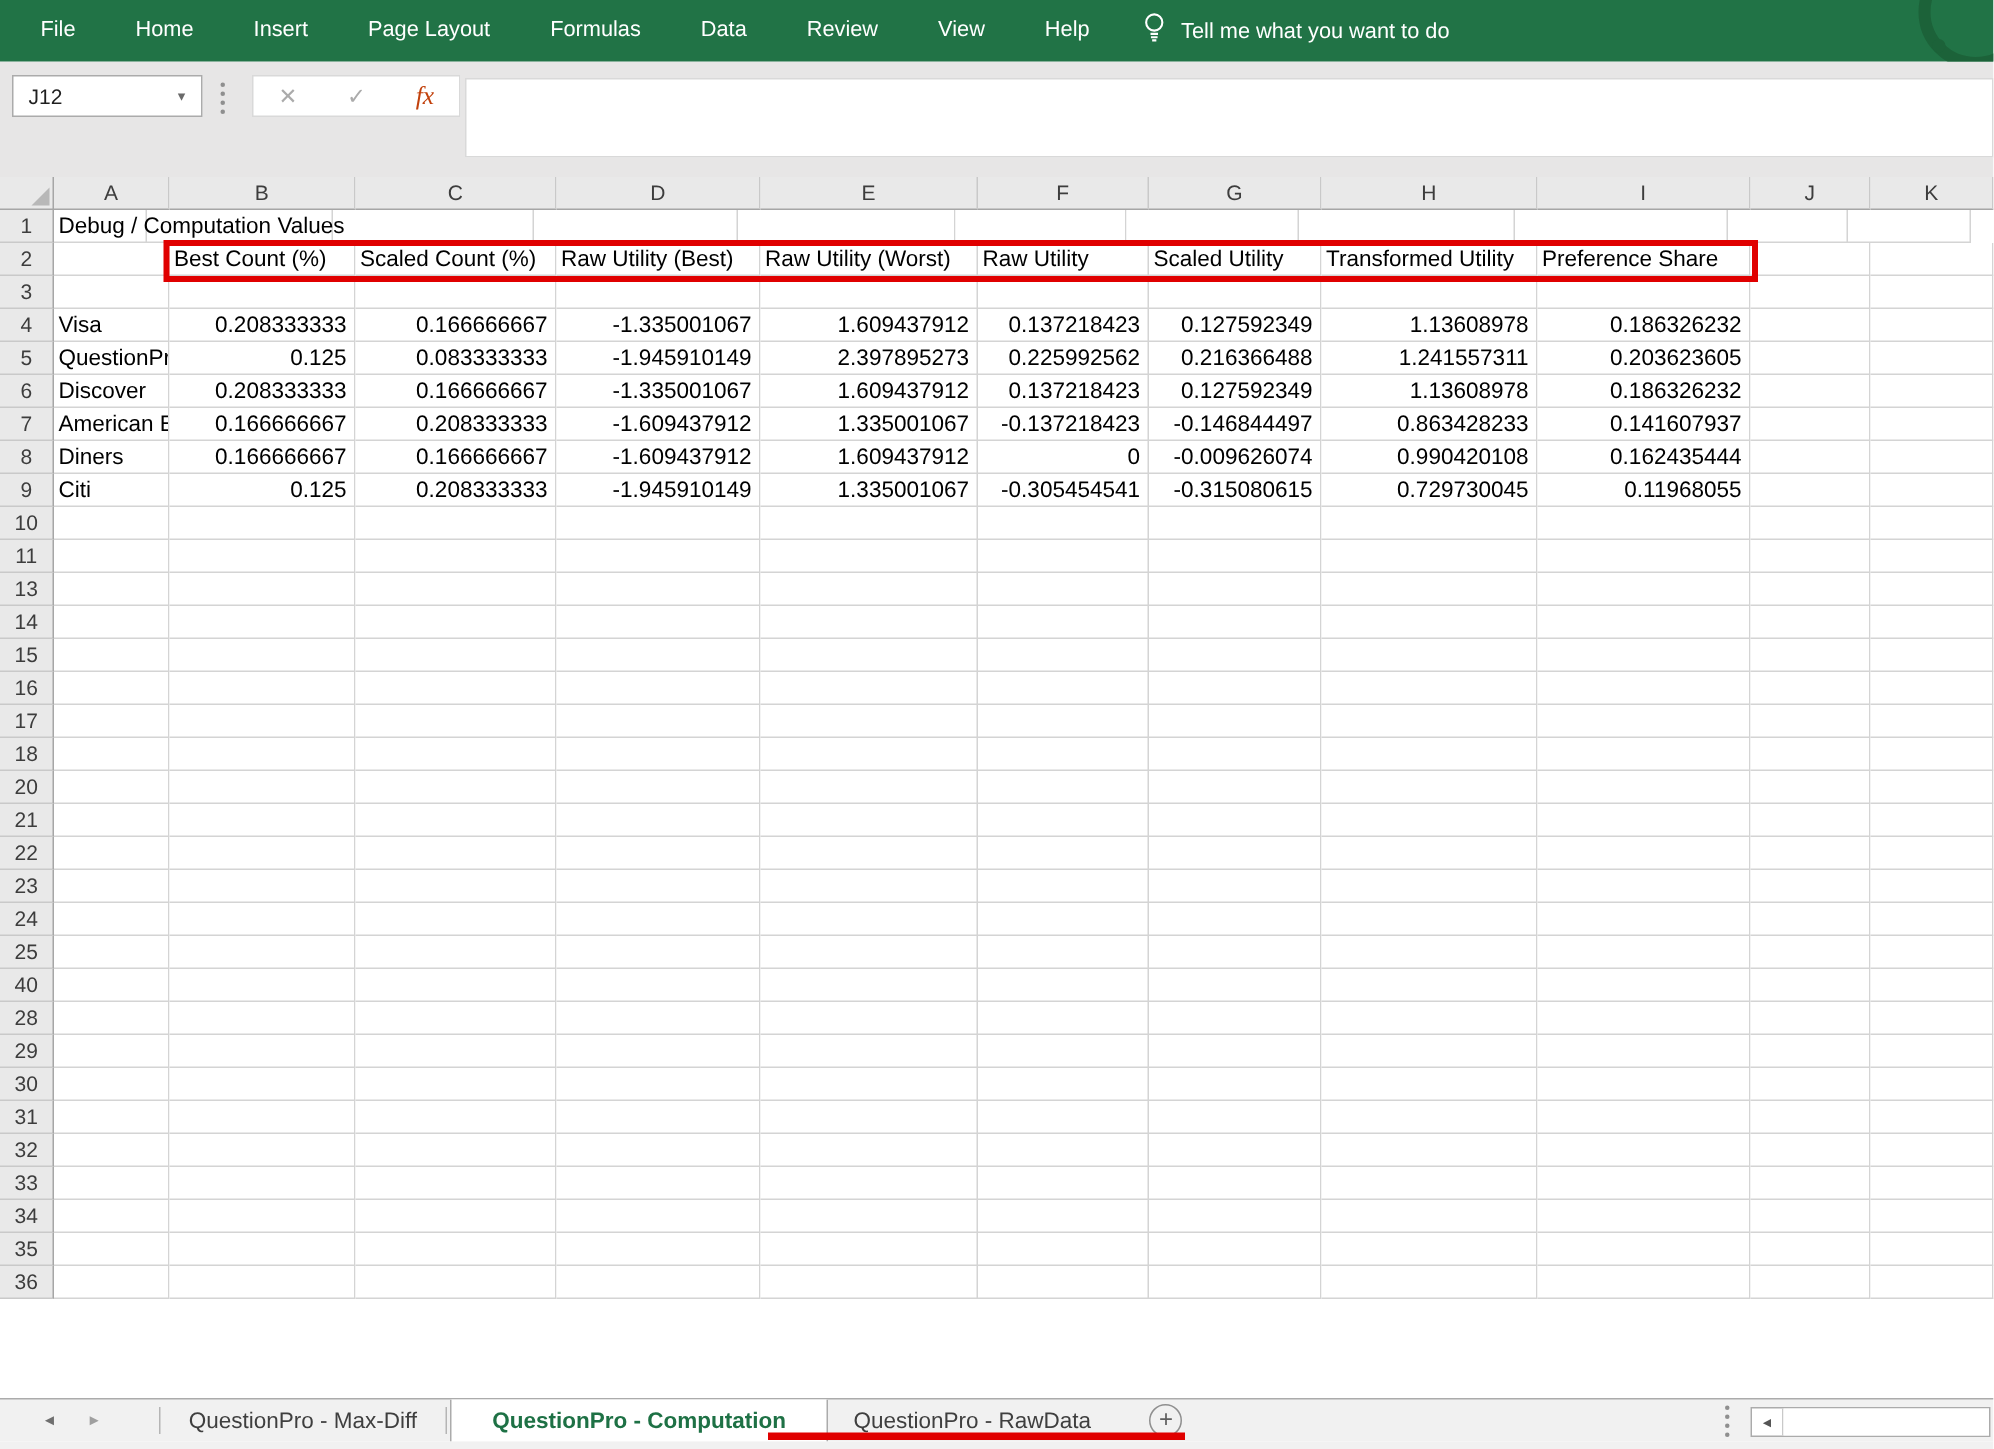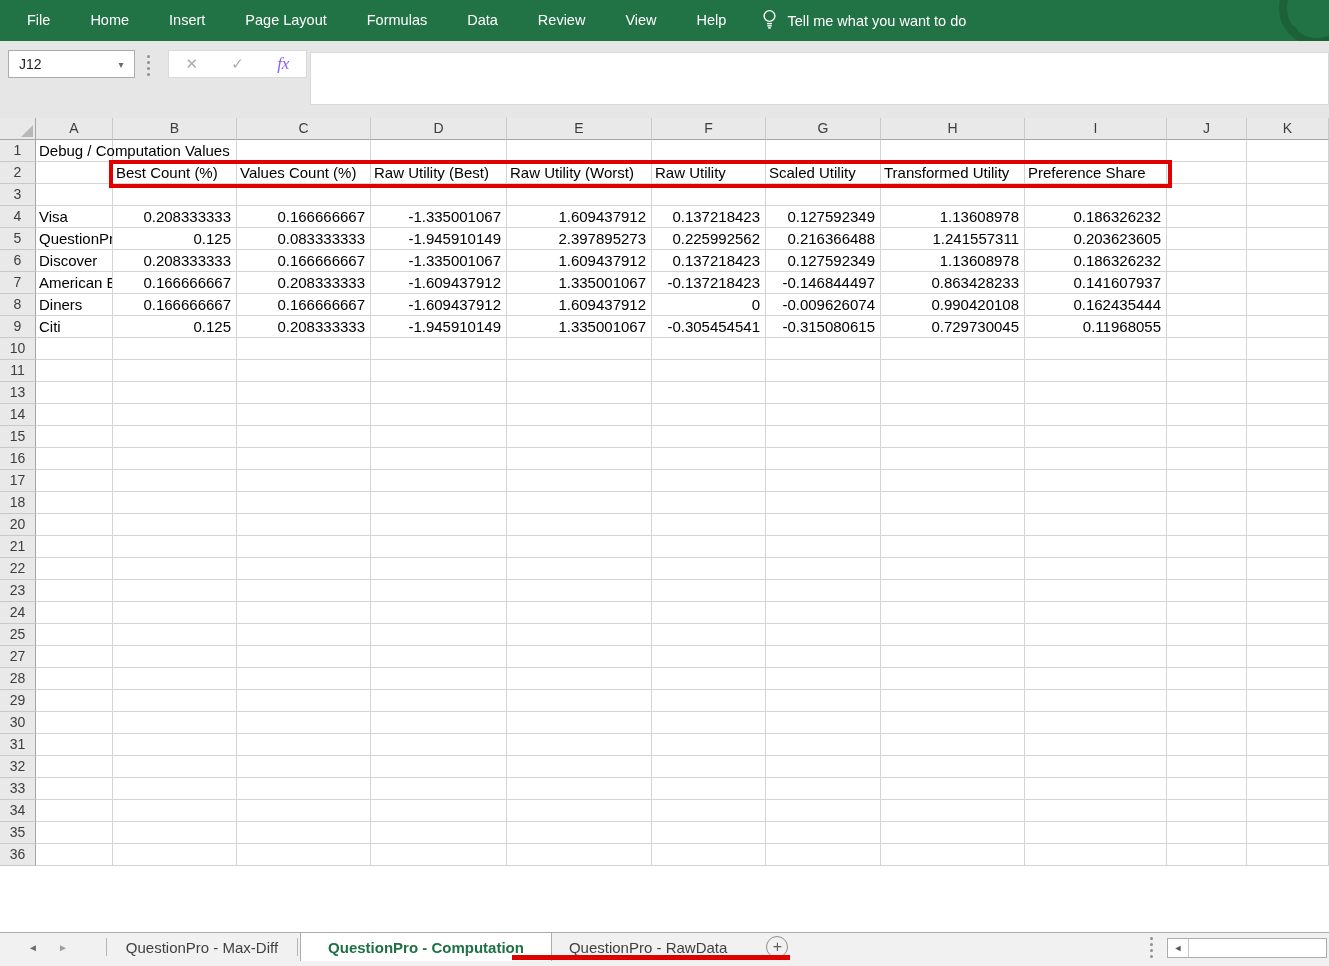--- a/index.html
+++ b/index.html
@@ -28,21 +28,21 @@
     display:flex;align-items:center;font-size:14px;color:#1f1f1f;}
   .name-box-text{flex:1;padding-left:10px;}
   .name-dropdown{width:26px;text-align:center;color:#6a6a6a;font-size:10px;}
   .vdots{display:flex;flex-direction:column;gap:3px;align-items:center;}
   .vdots i{width:3px;height:3px;border-radius:50%;background:#8F8F8F;display:block;}
   .fbar-dots{position:absolute;left:147px;top:14px;}
   .fx-box{position:absolute;left:168px;top:9px;width:139px;height:28px;background:#fff;border:1px solid #D9D9D9;
     display:flex;align-items:center;justify-content:space-around;}
   .btn-cancel{color:#ABABAB;font-size:15px;}
   .btn-enter{color:#ABABAB;font-size:15px;}
-  .btn-fx{font-family:"Liberation Serif",serif;font-style:italic;color:#8b5cf6;font-size:17px;}
+  .btn-fx{font-family:"Liberation Serif",serif;font-style:italic;color:#c2410c;font-size:17px;}
   .formula-input{position:absolute;left:310px;top:11px;right:0;height:53px;background:#fff;border:1px solid #D9D9D9;
     font-size:14px;padding:3px 6px;color:#000;}
 
   
   .grid{position:absolute;top:118px;left:0;width:1329px;background:#fff;}
   .grid-row{display:flex;height:22px;}
   .hdr{background:#E9E9E9;color:#3d3d3d;font-size:14px;line-height:21px;text-align:center;}
   .corner{width:36px;height:22px;position:relative;border-right:1px solid #A6A6A6;border-bottom:1px solid #A6A6A6;background:#E9E9E9;}
   .corner-tri{position:absolute;right:2px;bottom:2px;width:0;height:0;border-style:solid;
     border-width:0 0 12px 12px;border-color:transparent transparent #B8B8B8 transparent;}
@@ -142,37 +142,37 @@
         <div class="hdr col-hdr" style="width: 145px;">E</div>
         <div class="hdr col-hdr" style="width: 114px;">F</div>
         <div class="hdr col-hdr" style="width: 115px;">G</div>
         <div class="hdr col-hdr" style="width: 144px;">H</div>
         <div class="hdr col-hdr" style="width: 142px;">I</div>
         <div class="hdr col-hdr" style="width: 80px;">J</div>
         <div class="hdr col-hdr" style="width: 82px;">K</div>
       </div>
       <div class="grid-row">
         <div class="hdr row-hdr">1</div>
-        <div class="cell left spill" style="width: 77px;">Debug / Computation Values</div>
+        <div class="cell left spill" style="width: 62px;">Debug / Computation Values</div>
         <div class="cell" style="width: 124px;"></div>
         <div class="cell" style="width: 134px;"></div>
         <div class="cell" style="width: 136px;"></div>
         <div class="cell" style="width: 145px;"></div>
         <div class="cell" style="width: 114px;"></div>
         <div class="cell" style="width: 115px;"></div>
         <div class="cell" style="width: 144px;"></div>
         <div class="cell" style="width: 142px;"></div>
         <div class="cell" style="width: 80px;"></div>
         <div class="cell" style="width: 82px;"></div>
       </div>
       <div class="grid-row">
         <div class="hdr row-hdr">2</div>
         <div class="cell" style="width: 77px;"></div>
         <div class="cell left" style="width: 124px;">Best Count (%)</div>
-        <div class="cell left" style="width: 134px;">Values Count (%)</div>
+        <div class="cell left" style="width: 134px;">Scaled Count (%)</div>
         <div class="cell left" style="width: 136px;">Raw Utility (Best)</div>
         <div class="cell left" style="width: 145px;">Raw Utility (Worst)</div>
         <div class="cell left" style="width: 114px;">Raw Utility</div>
         <div class="cell left" style="width: 115px;">Scaled Utility</div>
         <div class="cell left" style="width: 144px;">Transformed Utility</div>
         <div class="cell left" style="width: 142px;">Preference Share</div>
         <div class="cell" style="width: 80px;"></div>
         <div class="cell" style="width: 82px;"></div>
       </div>
       <div class="grid-row">
@@ -463,21 +463,21 @@
         <div class="cell" style="width: 136px;"></div>
         <div class="cell" style="width: 145px;"></div>
         <div class="cell" style="width: 114px;"></div>
         <div class="cell" style="width: 115px;"></div>
         <div class="cell" style="width: 144px;"></div>
         <div class="cell" style="width: 142px;"></div>
         <div class="cell" style="width: 80px;"></div>
         <div class="cell" style="width: 82px;"></div>
       </div>
       <div class="grid-row">
-        <div class="hdr row-hdr">27</div>
+        <div class="hdr row-hdr">40</div>
         <div class="cell" style="width: 77px;"></div>
         <div class="cell" style="width: 124px;"></div>
         <div class="cell" style="width: 134px;"></div>
         <div class="cell" style="width: 136px;"></div>
         <div class="cell" style="width: 145px;"></div>
         <div class="cell" style="width: 114px;"></div>
         <div class="cell" style="width: 115px;"></div>
         <div class="cell" style="width: 144px;"></div>
         <div class="cell" style="width: 142px;"></div>
         <div class="cell" style="width: 80px;"></div>

